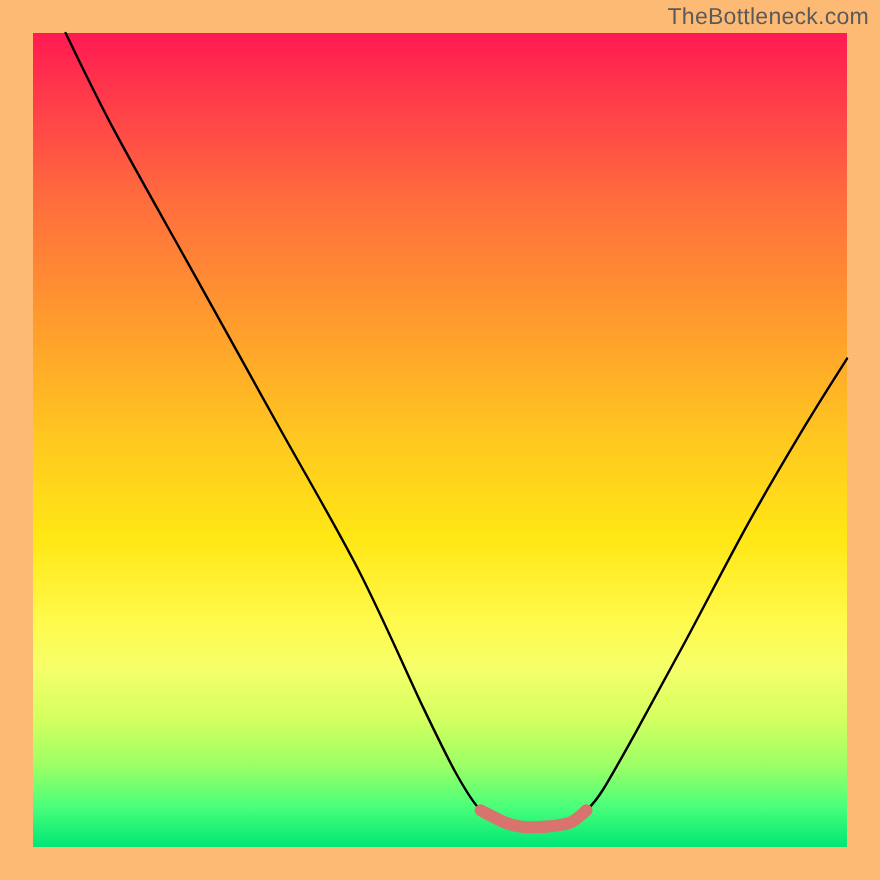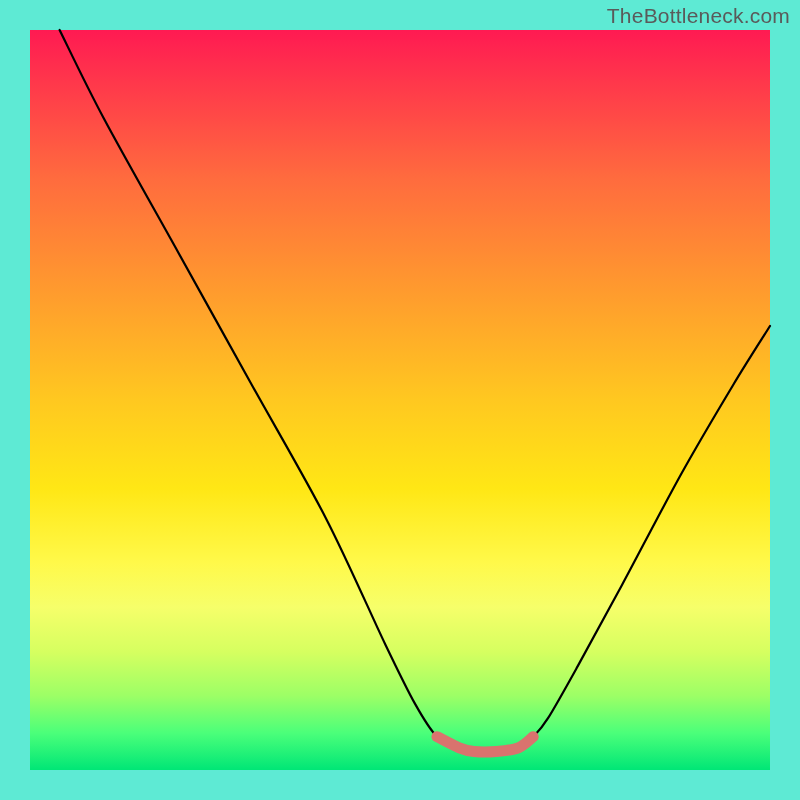--- a/index.html
+++ b/index.html
@@ -8,21 +8,21 @@
     width: 800px;
     height: 800px;
     background: #000;
     overflow: hidden;
     font-family: Arial, Helvetica, sans-serif;
   }
   .frame {
     position: relative;
     width: 800px;
     height: 800px;
-    background: #5eead4;
+    background: #fdba74;
   }
   .credit {
     position: absolute;
     top: 4px;
     right: 10px;
     color: #5a5a5a;
     font-size: 21px;
     font-weight: 400;
     letter-spacing: 0.2px;
     z-index: 10;

